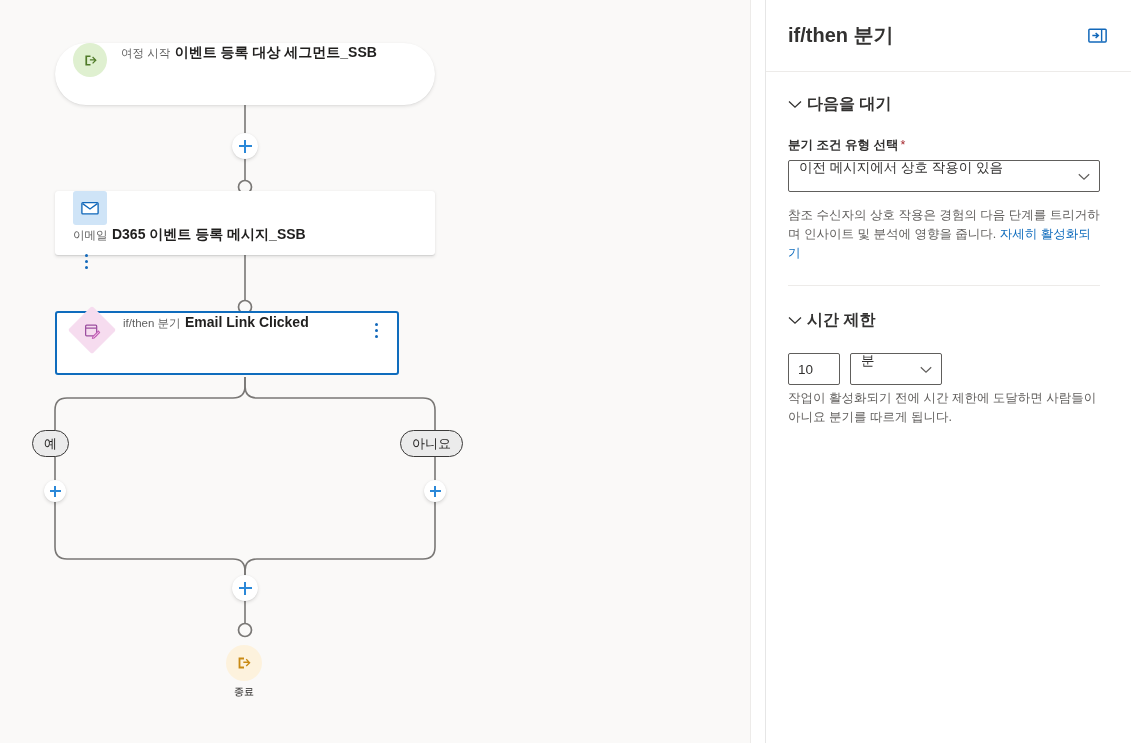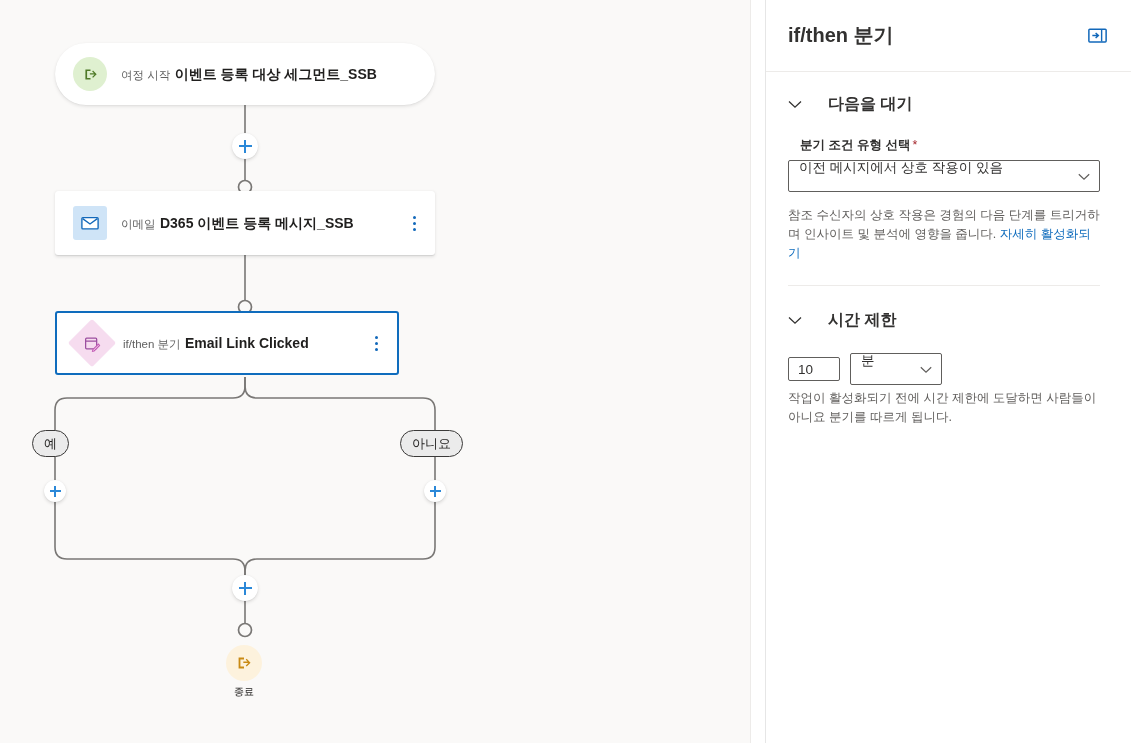--- a/index.html
+++ b/index.html
@@ -22,32 +22,32 @@
   }
   .gutter { flex: 0 0 14px; background: #ffffff; height: 743px; }
 
   .flow-svg { position: absolute; left: 0; top: 0; width: 751px; height: 743px; }
 
   
   .node {
     position: absolute;
     background: #ffffff;
     display: flex;
-    align-items: center;
     box-shadow: 0 1.6px 3.6px rgba(0,0,0,0.10), 0 0.3px 0.9px rgba(0,0,0,0.08);
   }
   .node-start {
     left: 55px; top: 43px; width: 380px; height: 62px;
     border-radius: 31px;
     padding-left: 18px;
   }
   .node-email {
     left: 55px; top: 191px; width: 380px; height: 64px;
     border-radius: 3px;
     padding-left: 18px;
+    flex-direction: column;
   }
   .node-branch {
     left: 55px; top: 311px; width: 344px; height: 64px;
     border-radius: 3px;
     padding-left: 18px;
     border: 2px solid #0f6cbd;
     box-shadow: none;
   }
   .node-icon { flex: 0 0 auto; margin-right: 14px; position: relative; }
 
@@ -135,30 +135,30 @@
     display: flex; align-items: center;
     padding: 0 24px 0 22px;
     border-bottom: 1px solid #edebe9;
   }
   .panel-title { flex: 1 1 auto; font-size: 20px; font-weight: bold; color: #323130; }
   .panel-collapse { flex: 0 0 auto; cursor: pointer; display: flex; align-items: center; }
 
   .panel-body { flex: 1 1 auto; padding: 22px 31px 0 22px; overflow-y: auto; }
 
   .sec-head {
-    display: flex; align-items: center; gap: 26px;
+    display: flex; align-items: center; gap: 5px;
     cursor: pointer; margin-bottom: 22px;
   }
   .sec-title { font-size: 16px; font-weight: bold; color: #323130; }
   .chev { width: 14px; height: 9px; flex: 0 0 14px; }
 
   .field { margin-bottom: 18px; }
   .field-label {
     font-size: 12.5px; font-weight: bold; color: #323130;
-    margin-bottom: 6px; line-height: 17px; margin-left: 12px;
+    margin-bottom: 6px; line-height: 17px;
   }
   .req { color: #a4262c; font-weight: normal; margin-left: 2px; }
 
   .select {
     position: relative;
     height: 32px; background: #ffffff;
     border: 1px solid #605e5c; border-radius: 2px;
     display: flex; align-items: center;
     padding: 0 30px 16px 10px;
     font-size: 13.5px; color: #323130;
@@ -170,21 +170,21 @@
   .help {
     font-size: 12.5px; color: #605e5c; line-height: 19px;
     margin-top: -4px; margin-bottom: 4px;
   }
   .help a { color: #0f6cbd; text-decoration: none; cursor: pointer; }
 
   .divider { height: 1px; background: #edebe9; margin: 22px 0 24px 0; }
 
   .row { display: flex; gap: 10px; align-items: center; margin-bottom: 8px; }
   .num-input {
-    width: 52px; height: 24px;
+    width: 52px; height: 32px;
     border: 1px solid #605e5c; border-radius: 2px;
     font-size: 13.5px; color: #323130;
     padding: 0 9px; font-family: "Liberation Sans", sans-serif;
     background: #ffffff;
   }
   .unit-select { width: 92px; }
 </style>
 </head>
 <body>
 

